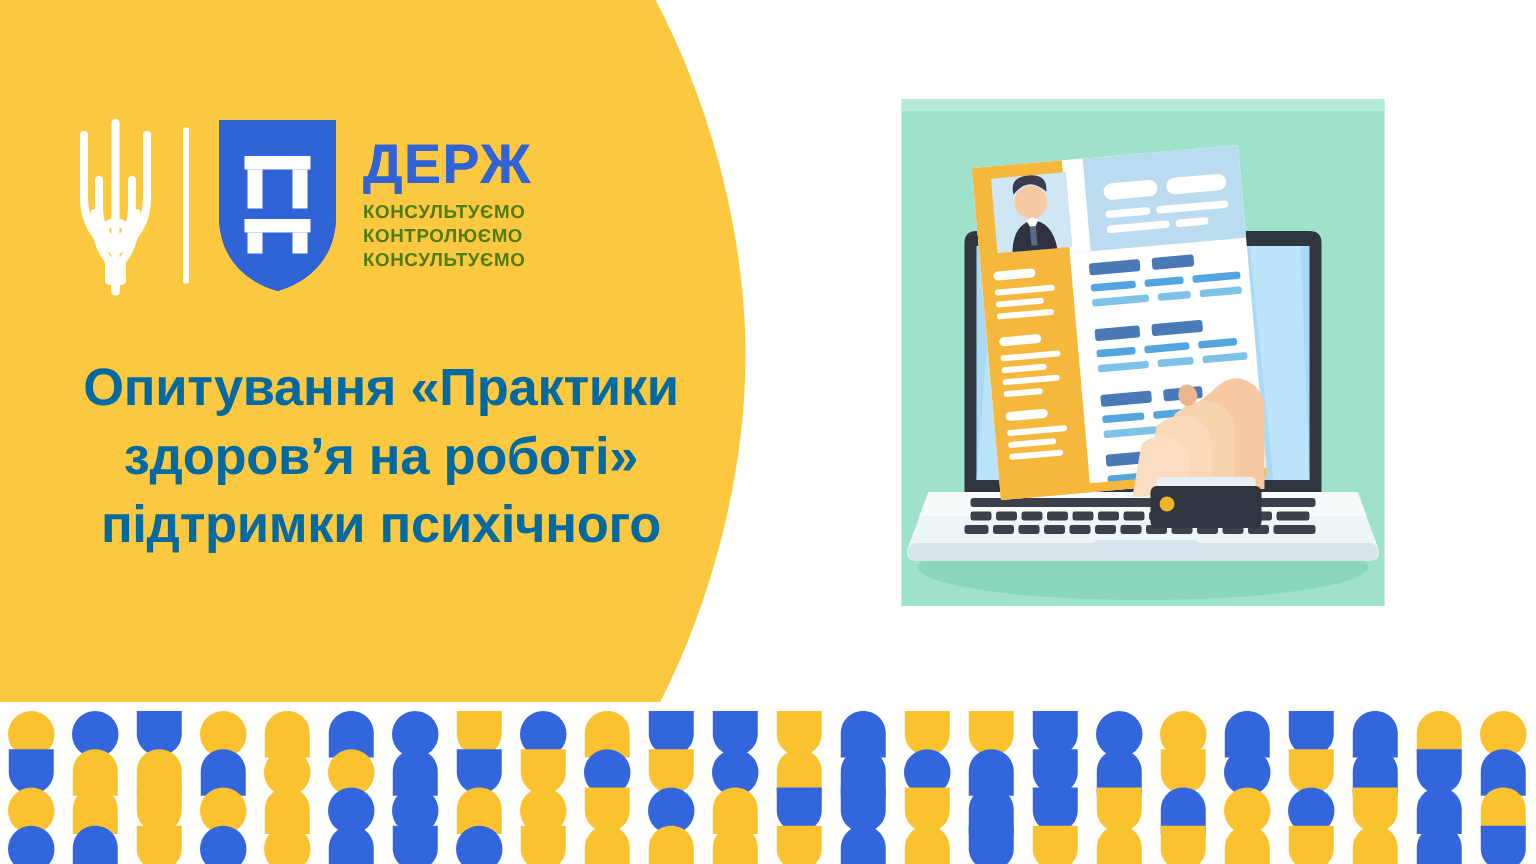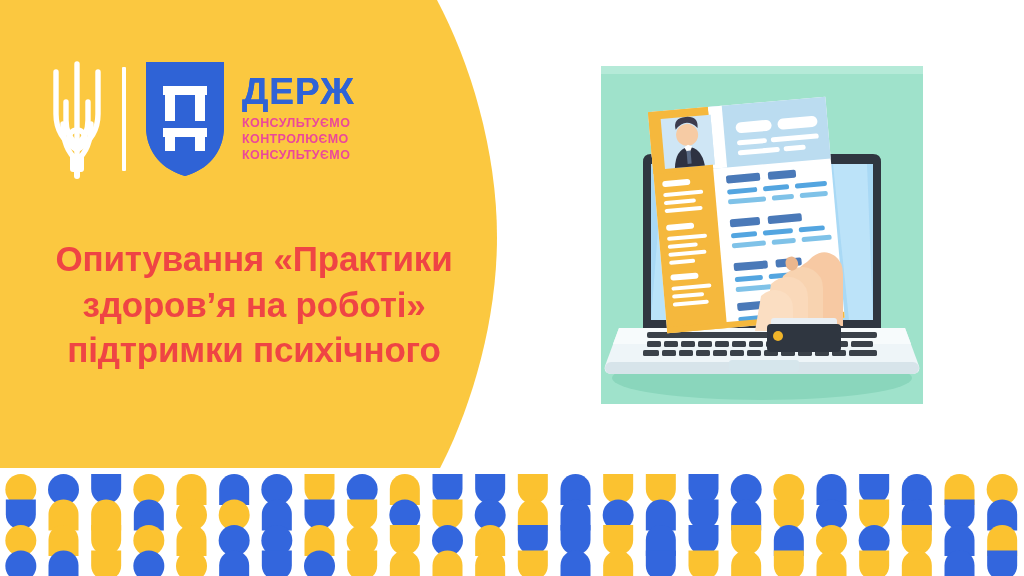--- a/index.html
+++ b/index.html
@@ -14,51 +14,51 @@
 
   
   .yellow-panel{
     position:absolute; left:0; top:0; width:520px; height:474px;
     overflow:hidden;
   }
   .yellow-panel svg{ display:block; width:520px; height:474px; }
 
   
   .logo-lockup{
-    position:absolute; left:46px; top:58px;
+    position:absolute; left:46px; top:76px;
     display:flex; align-items:center; gap:0;justify-content:center;
   }
   .tryzub{ width:62px; height:122px; flex:0 0 auto; }
   .logo-divider{
     width:4px; height:104px; background:#ffffff; flex:0 0 auto;
     margin-left:14px; margin-right:16px; border-radius:1px;
   }
   .shield-mark{ width:86px; height:122px; flex:0 0 auto; }
   .logo-text{ margin-left:14px; display:flex; flex-direction:column; }
   .logo-word{
     font-size:37px; font-weight:bold; color:#2f63d6;
     letter-spacing:1px; line-height:0.92; font-stretch:condensed;
     text-shadow:0 0 0 #2f63d6;
   }
   .logo-word.second{ margin-top:1px; }
   .logo-sub{
     margin-top:7px; display:flex; flex-direction:column; gap:1px;
   }
   .logo-sub span{
-    font-size:12.5px; font-weight:bold; color:#ec4899;
+    font-size:12.5px; font-weight:bold; color:#4d7c0f;
     letter-spacing:0.4px; line-height:1.22;
   }
 
   
   .title-block{
     position:absolute; left:24px; top:236px; width:460px;
     text-align:center;
   }
   .title-line{
-    font-size:35px; font-weight:bold; color:#ef4444;
+    font-size:35px; font-weight:bold; color:#0369a1;
     line-height:1.30; letter-spacing:-0.2px; white-space:nowrap;
   }
 
   
   .illustration{
     position:absolute; left:601px; top:66px; width:322px; height:338px;
     background:#9fe2cb; overflow:hidden;
   }
   .illustration svg{ display:block; width:322px; height:338px; }
 

